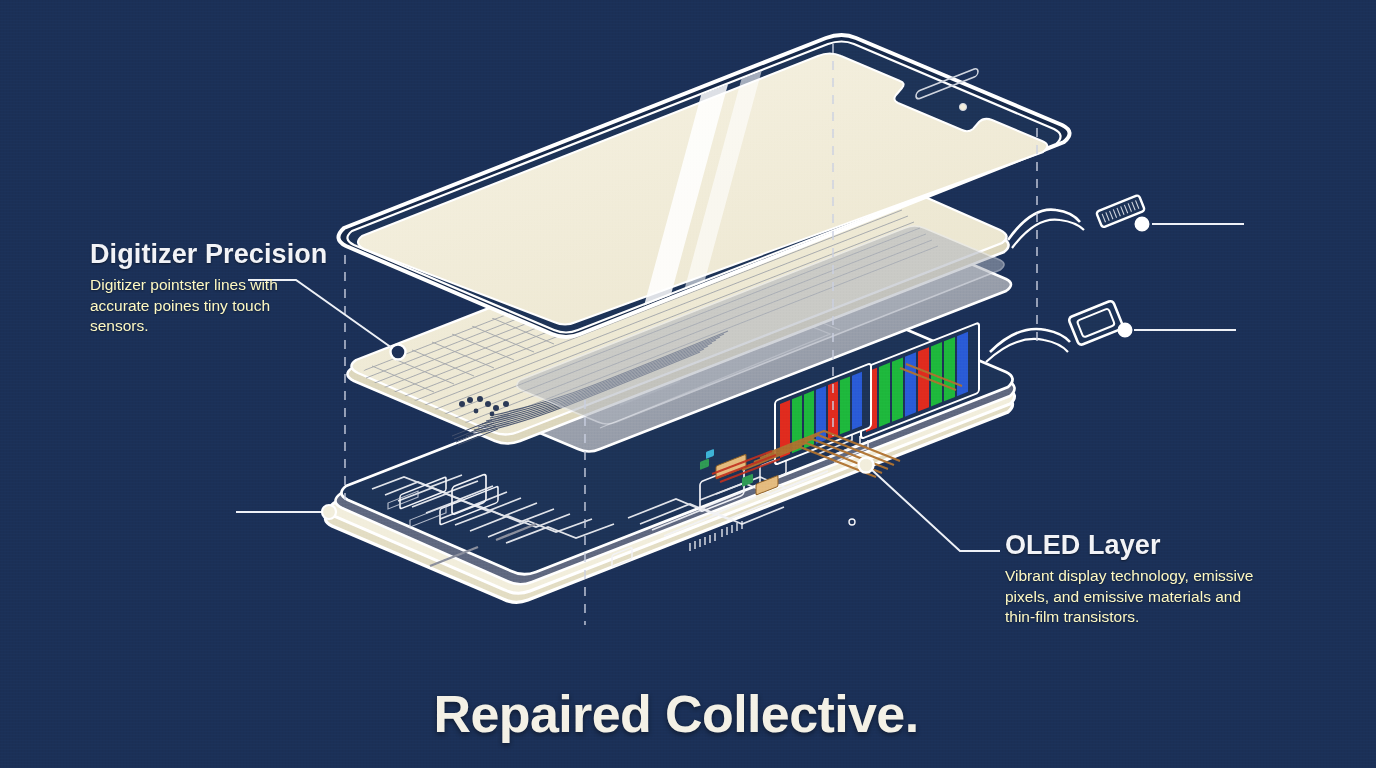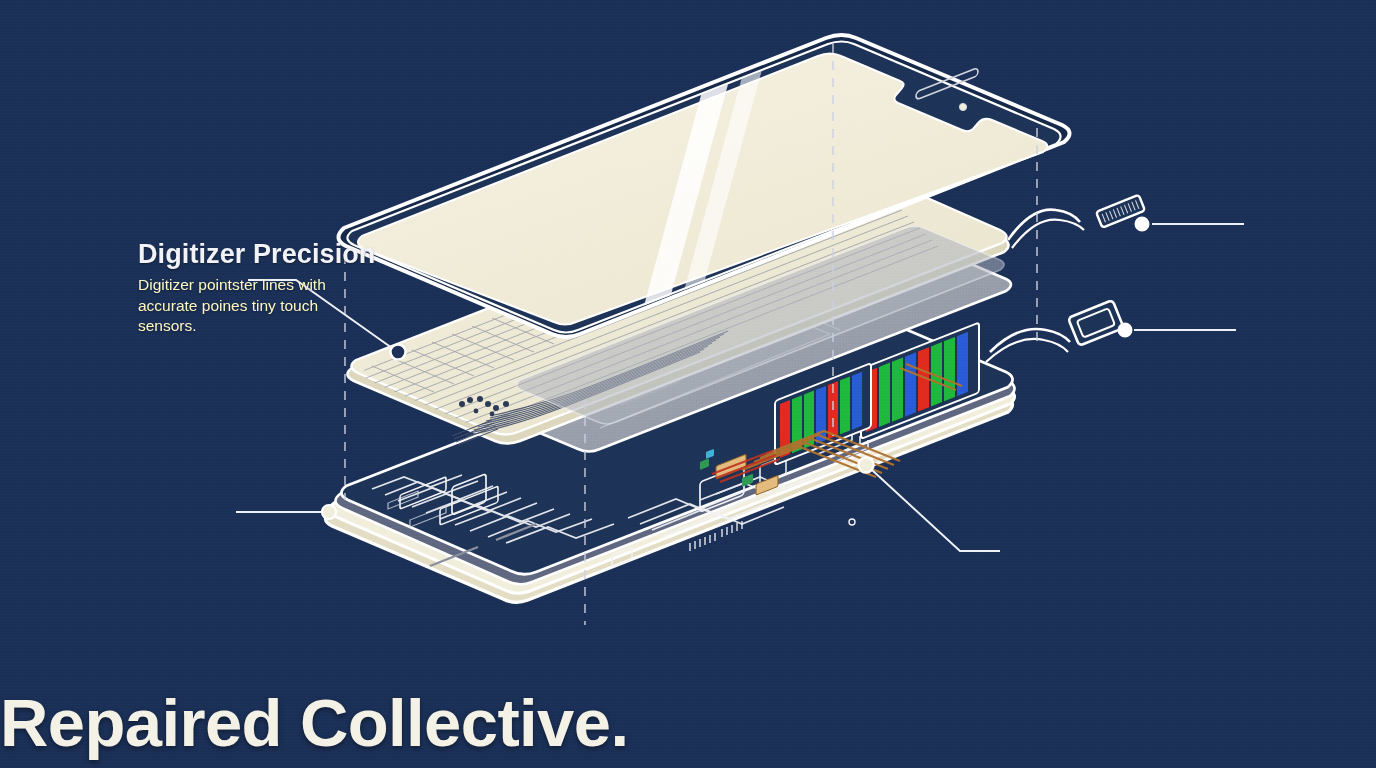--- a/index.html
+++ b/index.html
@@ -20,29 +20,29 @@
     letter-spacing:.1px;
     text-shadow:0 1px 2px rgba(0,0,0,.45);
   }
   .anno .d{
     color:#fef9c3;
     font-size:15.5px;
     line-height:20.5px;
     font-weight:400;
     text-shadow:0 1px 2px rgba(0,0,0,.4);
   }
-  #anno-digitizer{left:90px;top:238px;width:240px;margin-left:48px;}
+  #anno-digitizer{left:90px;top:238px;width:240px;}
   #anno-digitizer .t{font-size:27px;line-height:32px;margin-bottom:5px;}
   #anno-oled{left:1005px;top:529px;width:250px;}
   #anno-oled .t{font-size:27px;line-height:32px;margin-bottom:5px;}
 
   
   #wordmark{
-    position:absolute;left:0;top:684px;width:1352px;
-    color:#f4f1e6;font-size:67px;font-weight:600;letter-spacing:-.6px;
+    position:absolute;left:0;top:684px;width:1352px;text-align:center;
+    color:#f4f1e6;font-size:52px;font-weight:600;letter-spacing:-.6px;
     text-shadow:0 2px 5px rgba(0,0,0,.45);
   }
   
   #grain{
     position:absolute;inset:0;pointer-events:none;opacity:.05;
     background-image:
       repeating-linear-gradient(0deg,rgba(255,255,255,.5) 0 1px,transparent 1px 3px),
       repeating-linear-gradient(90deg,rgba(0,0,0,.4) 0 1px,transparent 1px 3px);
     mix-blend-mode:overlay;
   }
@@ -402,17 +402,21 @@
       <path d="M1134,330 L1236,330"></path>
       <circle cx="1125" cy="330" r="6.5" fill="#ffffff" stroke="#ffffff" stroke-width="2"></circle>
     </g>
   </svg>
 
   <div class="anno" id="anno-digitizer">
     <div class="t">Digitizer Precision</div>
     <div class="d">Digitizer pointster lines with accurate poines tiny touch sensors.</div>
   </div>
 
+  <div class="anno" id="anno-oled">
+    <div class="t">OLED Layer</div>
+    <div class="d">Vibrant display technology, emissive pixels, and emissive materials and thin-film transistors.</div>
+  </div>
 
   <div id="wordmark">Repaired Collective.</div>
 
   <div id="grain"></div>
 </div>
 
 </body></html>

